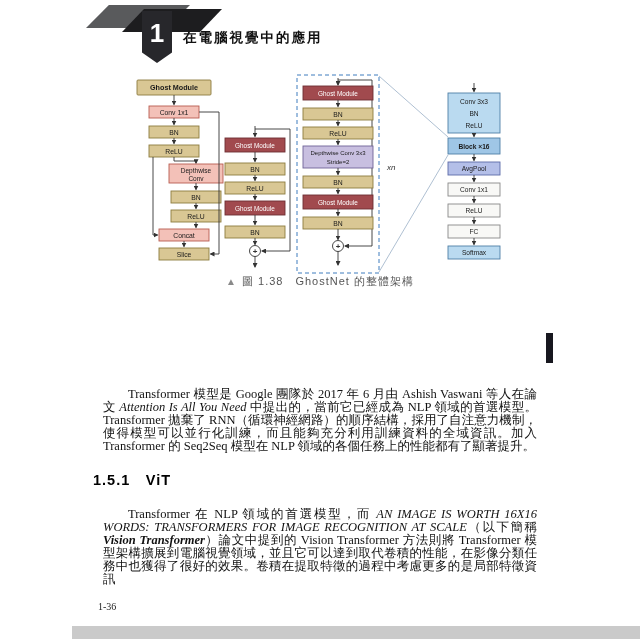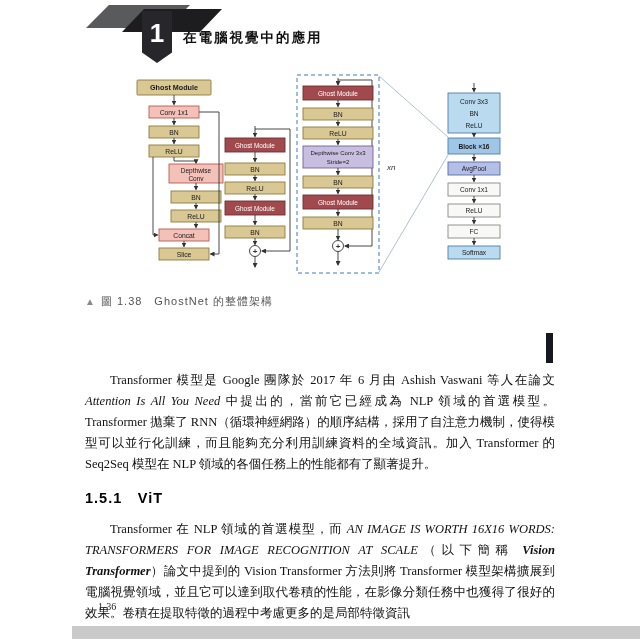--- a/index.html
+++ b/index.html
@@ -17,43 +17,43 @@
       color:#fff; text-align:center; font-size:26px; font-weight:bold; line-height:44px; }
   .chapter-title { position:absolute; left:183px; top:29px; font-size:13.5px;
       font-weight:bold; letter-spacing:2px; color:#111; }
 
   
   .figure-wrap { position:absolute; left:125px; top:70px; width:430px; height:215px; }
   svg text { font-family:"Liberation Sans", sans-serif; }
   .t-dark { fill:#1a1a1a; }
   .t-white { fill:#ffffff; }
   .t-gray { fill:#333333; }
-  .fig-caption { position:absolute; left:85px; top:294px; width:470px; 
+  .fig-caption { position:absolute; left:85px; top:274px; width:470px; text-align:center;
       font-size:11px; color:#555; letter-spacing:1px; }
   .fig-caption .cap-marker { color:#8a8a8a; margin-right:5px; font-size:10px; }
 
   
   .section-heading { position:absolute; left:0; top:324px; width:640px; height:48px; }
   .heading-bar { position:absolute; left:150px; top:9px; width:390px; height:30px;
       background:#17171f; border-radius:2px; }
   .heading-text { position:absolute; left:44px; top:0; height:30px; line-height:30px;
       color:#ffffff; font-size:15px; font-weight:bold; letter-spacing:1px; white-space:nowrap; }
   .heading-circle { position:absolute; left:136px; top:2px; width:44px; height:44px;
       border-radius:50%; background:#ffffff; border:3px solid #17171f;
       text-align:center; line-height:38px; font-size:15px; font-weight:bold; color:#17171f; }
   .heading-accent { position:absolute; left:546px; top:9px; width:7px; height:30px; background:#17171f; }
 
   
   .body-copy { position:absolute; left:85px; top:370px; width:470px; color:#111; }
-  .para { font-family:"Liberation Serif", serif; font-size:12.5px; line-height:21px;
-      text-align:justify; text-indent:2em; margin:0; }
+  .para { font-family:"Liberation Serif", serif; font-size:12.5px; line-height:13px;
+      text-align:justify; text-indent:2em; margin:18px; }
   .it { font-style:italic; }
   .bold { font-weight:bold; }
   .subsection { font-family:"Liberation Sans", sans-serif; font-size:14.5px; font-weight:bold;
-      letter-spacing:1px; margin:14px 0 11px 0; color:#000; }
+      letter-spacing:1px; margin:14px 0 11px 8px; color:#000; }
 
   
   .page-number { position:absolute; left:98px; top:601px; font-family:"Liberation Serif", serif;
       font-size:10px; color:#222; }
   .footer-bar { position:absolute; left:72px; top:626px; width:568px; height:13px; background:#cacaca; }
 </style>
 </head>
 <body>
 
 <div class="page">

